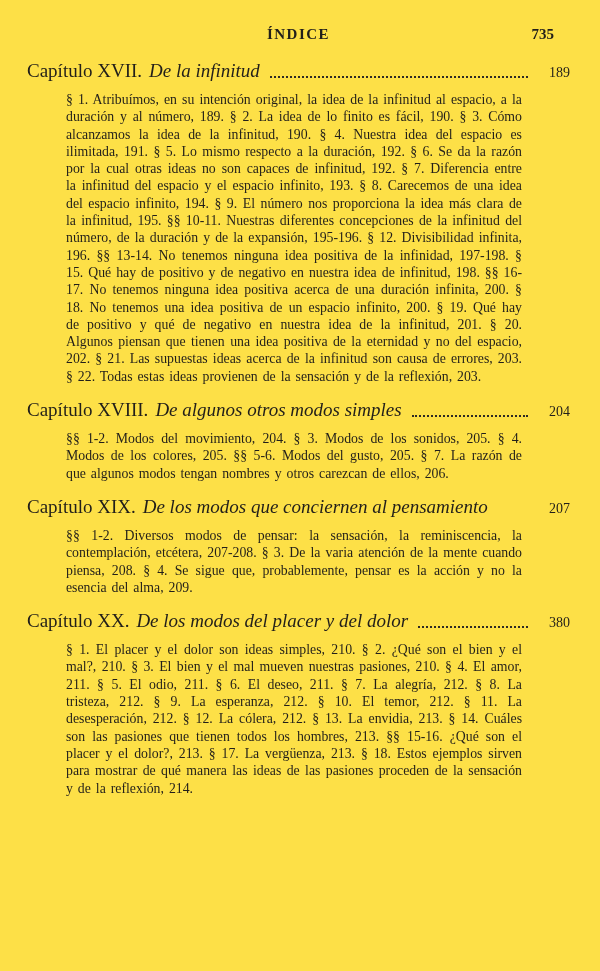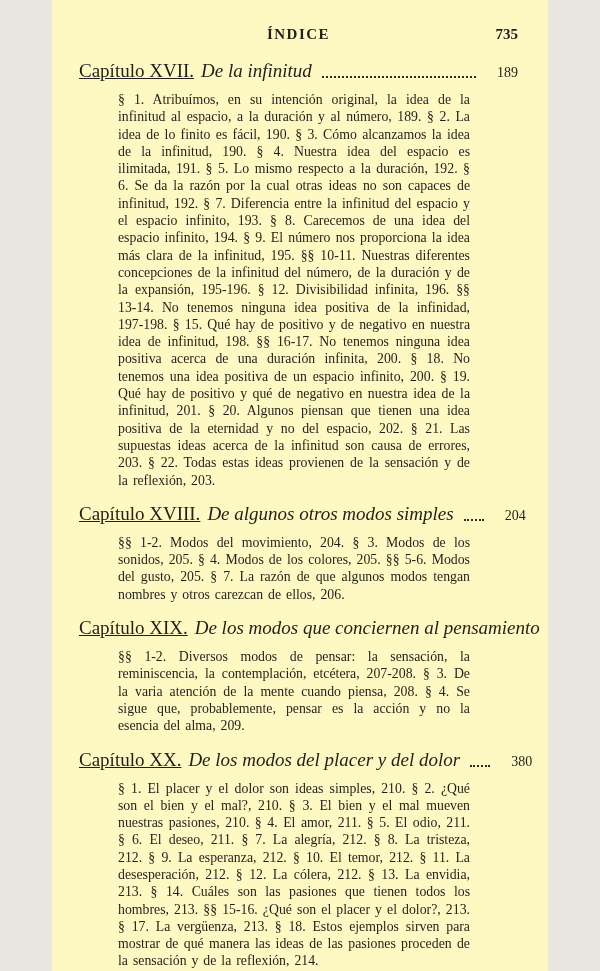--- a/index.html
+++ b/index.html
@@ -2,44 +2,44 @@
 <html lang="es"><head>
 <meta charset="utf-8">
 <style>
   html, body {
     margin: 0;
     padding: 0;
     background: #e9e7e2;
   }
   .page {
     position: relative;
-    width: 496px;
+    width: 600px;
     height: 971px;
     margin: 0 auto;
-    background: #fef9c3;
+    background: #fde047;
     color: #221f1a;
     font-family: "Liberation Serif", "DejaVu Serif", serif;
     box-sizing: border-box;
     padding: 26px 30px 0 27px;
     overflow: hidden;
   }
   .page-header {
     position: relative;
     height: 20px;
   }
   .header-title {
     display: block;
     text-align: center;
     font-size: 15px;
     font-weight: bold;
     letter-spacing: 1.5px;
   }
   .header-pagenum {
     position: absolute;
-    right: 0;
+    right: 16px;
     top: 0;
     font-size: 15px;
     font-weight: bold;
   }
   .summary {
     margin: 0 48px 0 39px;
     font-size: 13.8px;
     line-height: 17.3px;
     text-align: justify;
     word-spacing: 1.5px;
@@ -54,21 +54,20 @@
   .chapter-line {
     display: flex;
     align-items: baseline;
     font-size: 19px;
     line-height: 23px;
     margin-bottom: 7px;
     white-space: nowrap;
   }
   .ch-label {
     margin-right: 7px;
-    text-decoration: underline;
   }
   .ch-title {
     font-style: italic;
     text-align: center;
   }
   .leader {
     flex: 1 1 auto;
     min-width: 20px;
     align-self: flex-end;
     height: 0;

